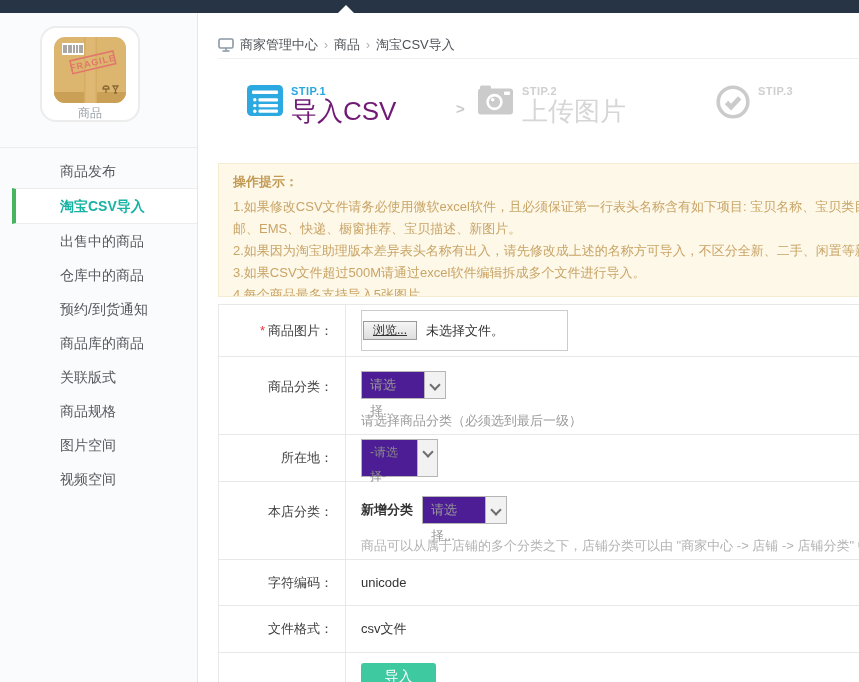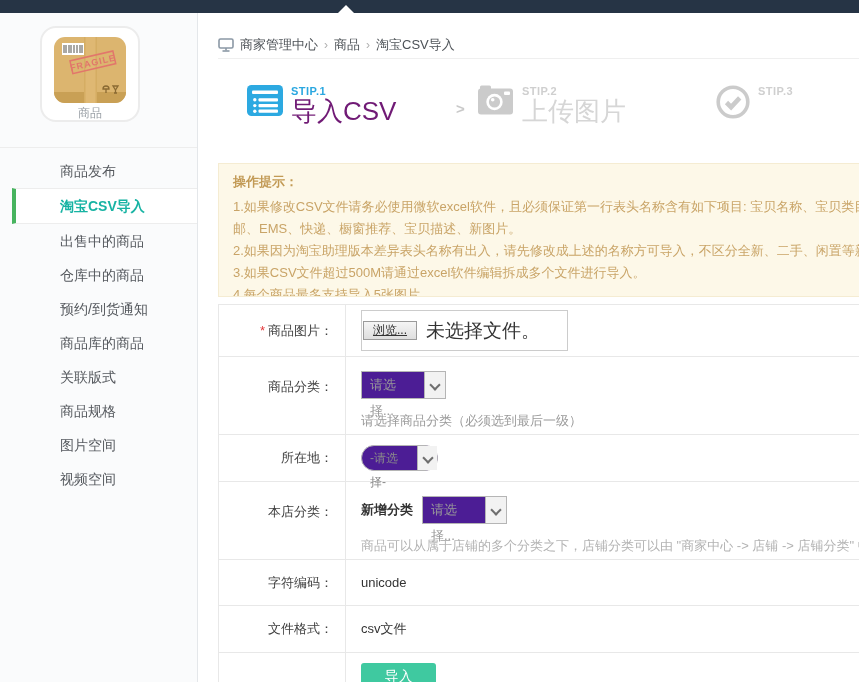--- a/index.html
+++ b/index.html
@@ -72,30 +72,30 @@
   .row-submit { height:60px; border-bottom:none; }
   .pt20 { padding-top:21px; }
   .pt14 { padding-top:14px; }
 
   
   .file-box { width:207px; height:41px; border:1px solid #ccc; background:#fff;
     display:flex; align-items:center; }
   .browse-btn { margin:1px 0 1px 1px; height:19px; padding:0 9px; font-size:12px; color:#333;
     background:linear-gradient(#f5f5f5,#dedede); border:1px solid #9a9a9a;
     text-decoration:underline; font-family:"Liberation Sans", sans-serif; cursor:pointer; }
-  .file-status { margin-left:9px; font-size:19px; color:#333; }
+  .file-status { margin-left:9px; font-size:13px; color:#333; }
 
   
   .sel { display:inline-flex; height:28px; border:1px solid #b5b5b5; background:#4c1d95;
     vertical-align:middle; cursor:pointer; }
   .sel-text { padding:0 8px; line-height:26px; font-size:13px; color:#999; }
   .sel-arrow { width:21px; border-left:1px solid #b5b5b5; background:#f2f2f2; position:relative; }
   .sel-arrow::after { content:""; position:absolute; left:6px; top:9px; width:6px; height:6px;
     border-right:2px solid #6e6e6e; border-bottom:2px solid #6e6e6e; transform:rotate(45deg); }
-  .sel-small { height:26px;border-radius:13px; }
+  .sel-small { height:38px; }
   .sel-small .sel-text { line-height:24px; font-size:12px; color:#8a8a8a; }
   .sel-small .sel-arrow { width:20px; }
   .sel-small .sel-arrow::after { top:8px; }
 
   .hint { margin-top:13px; font-size:13px; color:#9a9a9a; white-space:nowrap; overflow:hidden; }
   .hint-light { color:#b3b3b3; }
   .add-cat { font-size:13px; color:#333; font-weight:bold; margin-right:9px; cursor:pointer; }
 
   .submit-btn { margin-top:10px; width:75px; height:27px; background:#3fc9a0; color:#fff;
     border:none; border-radius:3px; font-size:14px; font-family:"Liberation Sans", sans-serif; cursor:pointer; }

